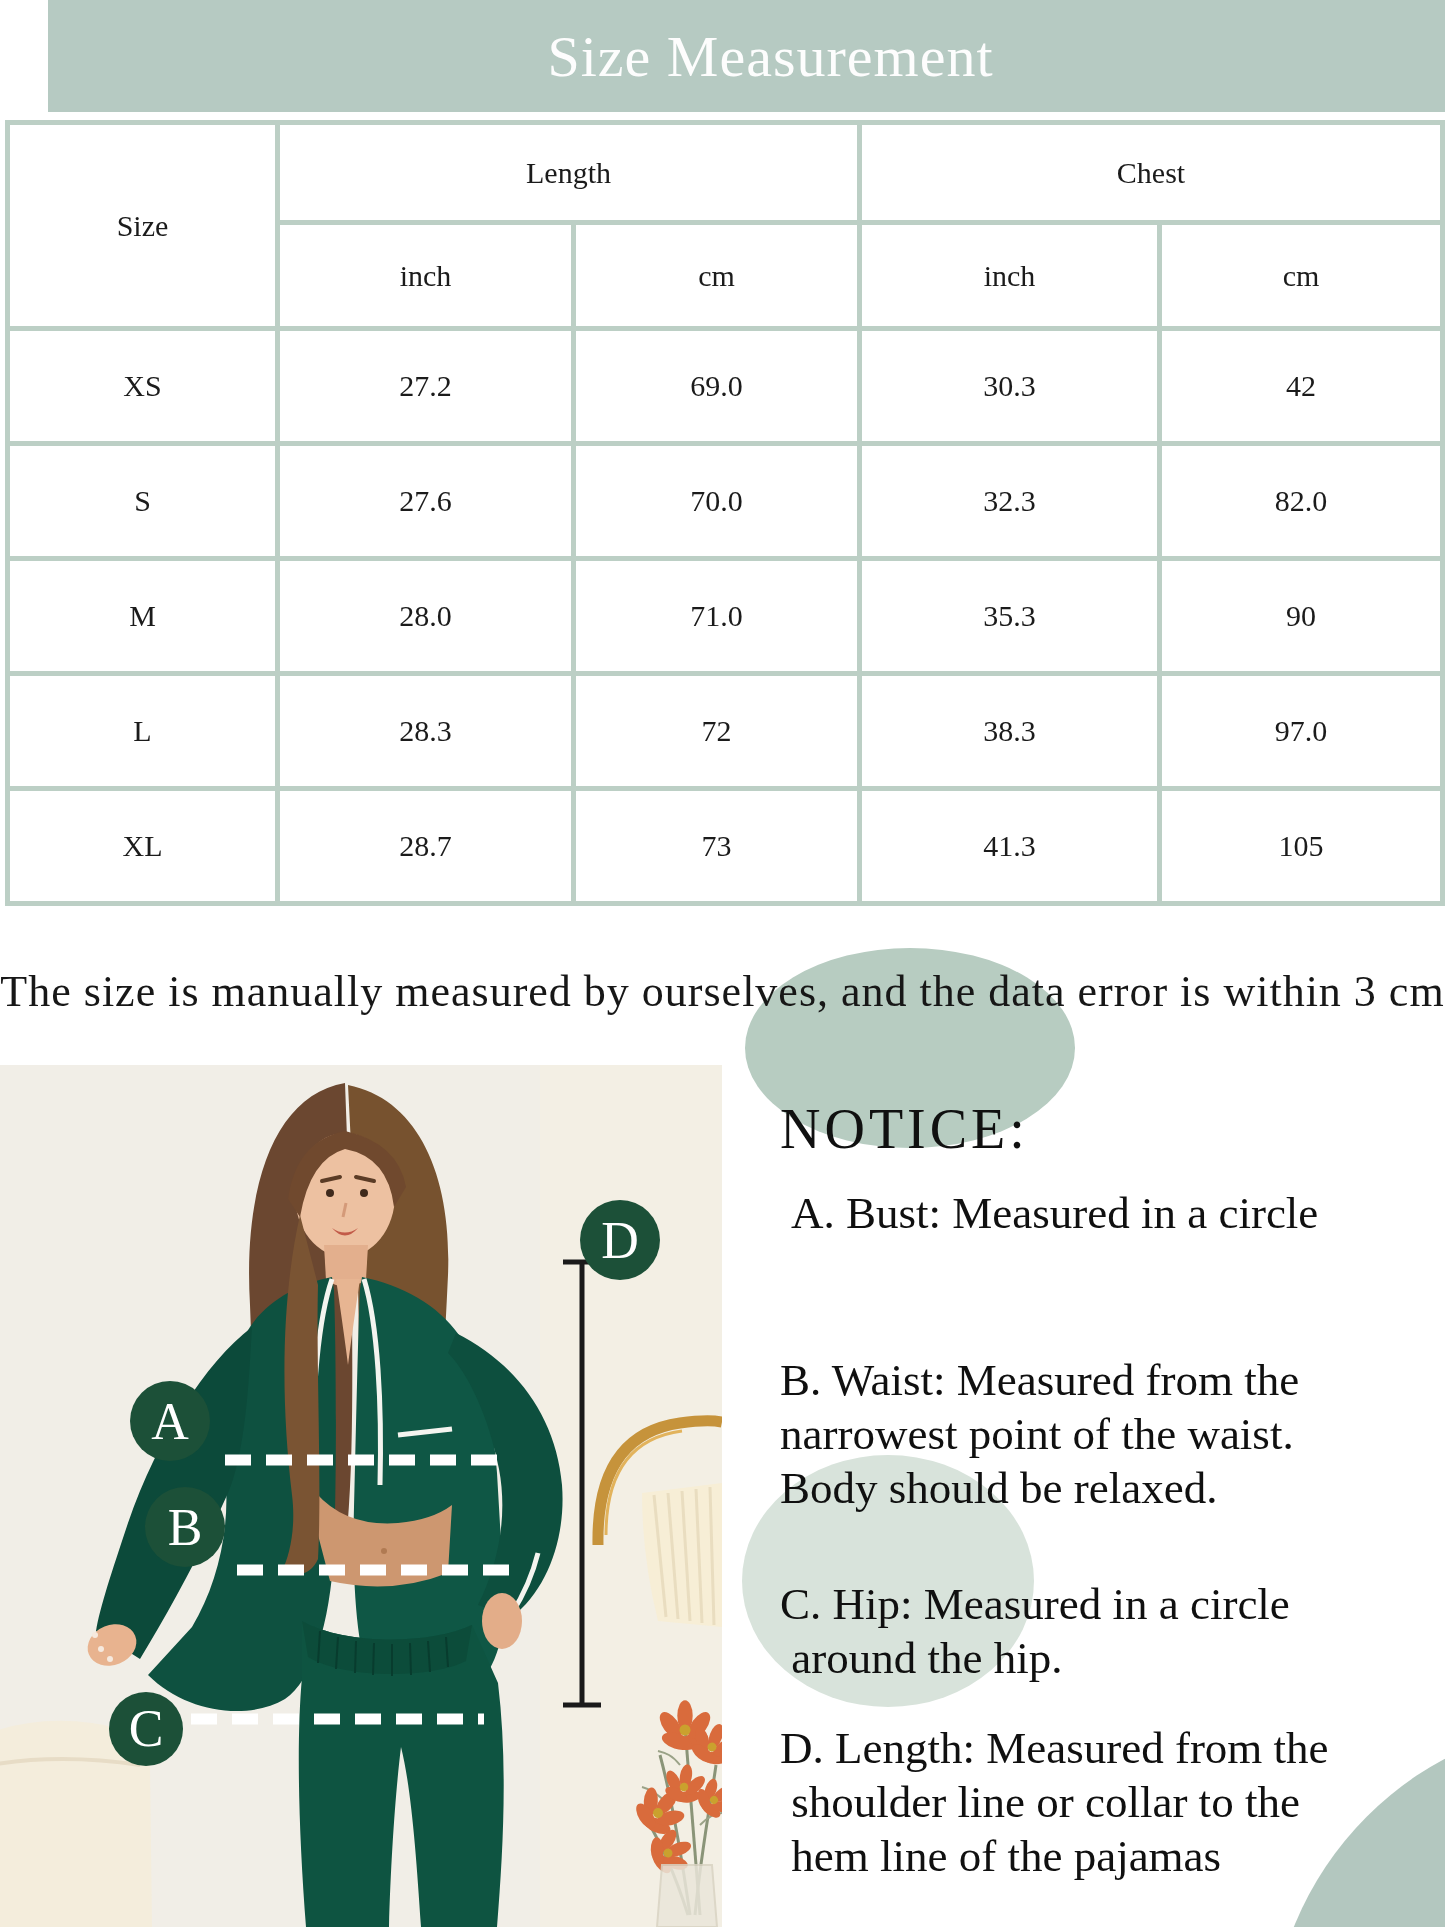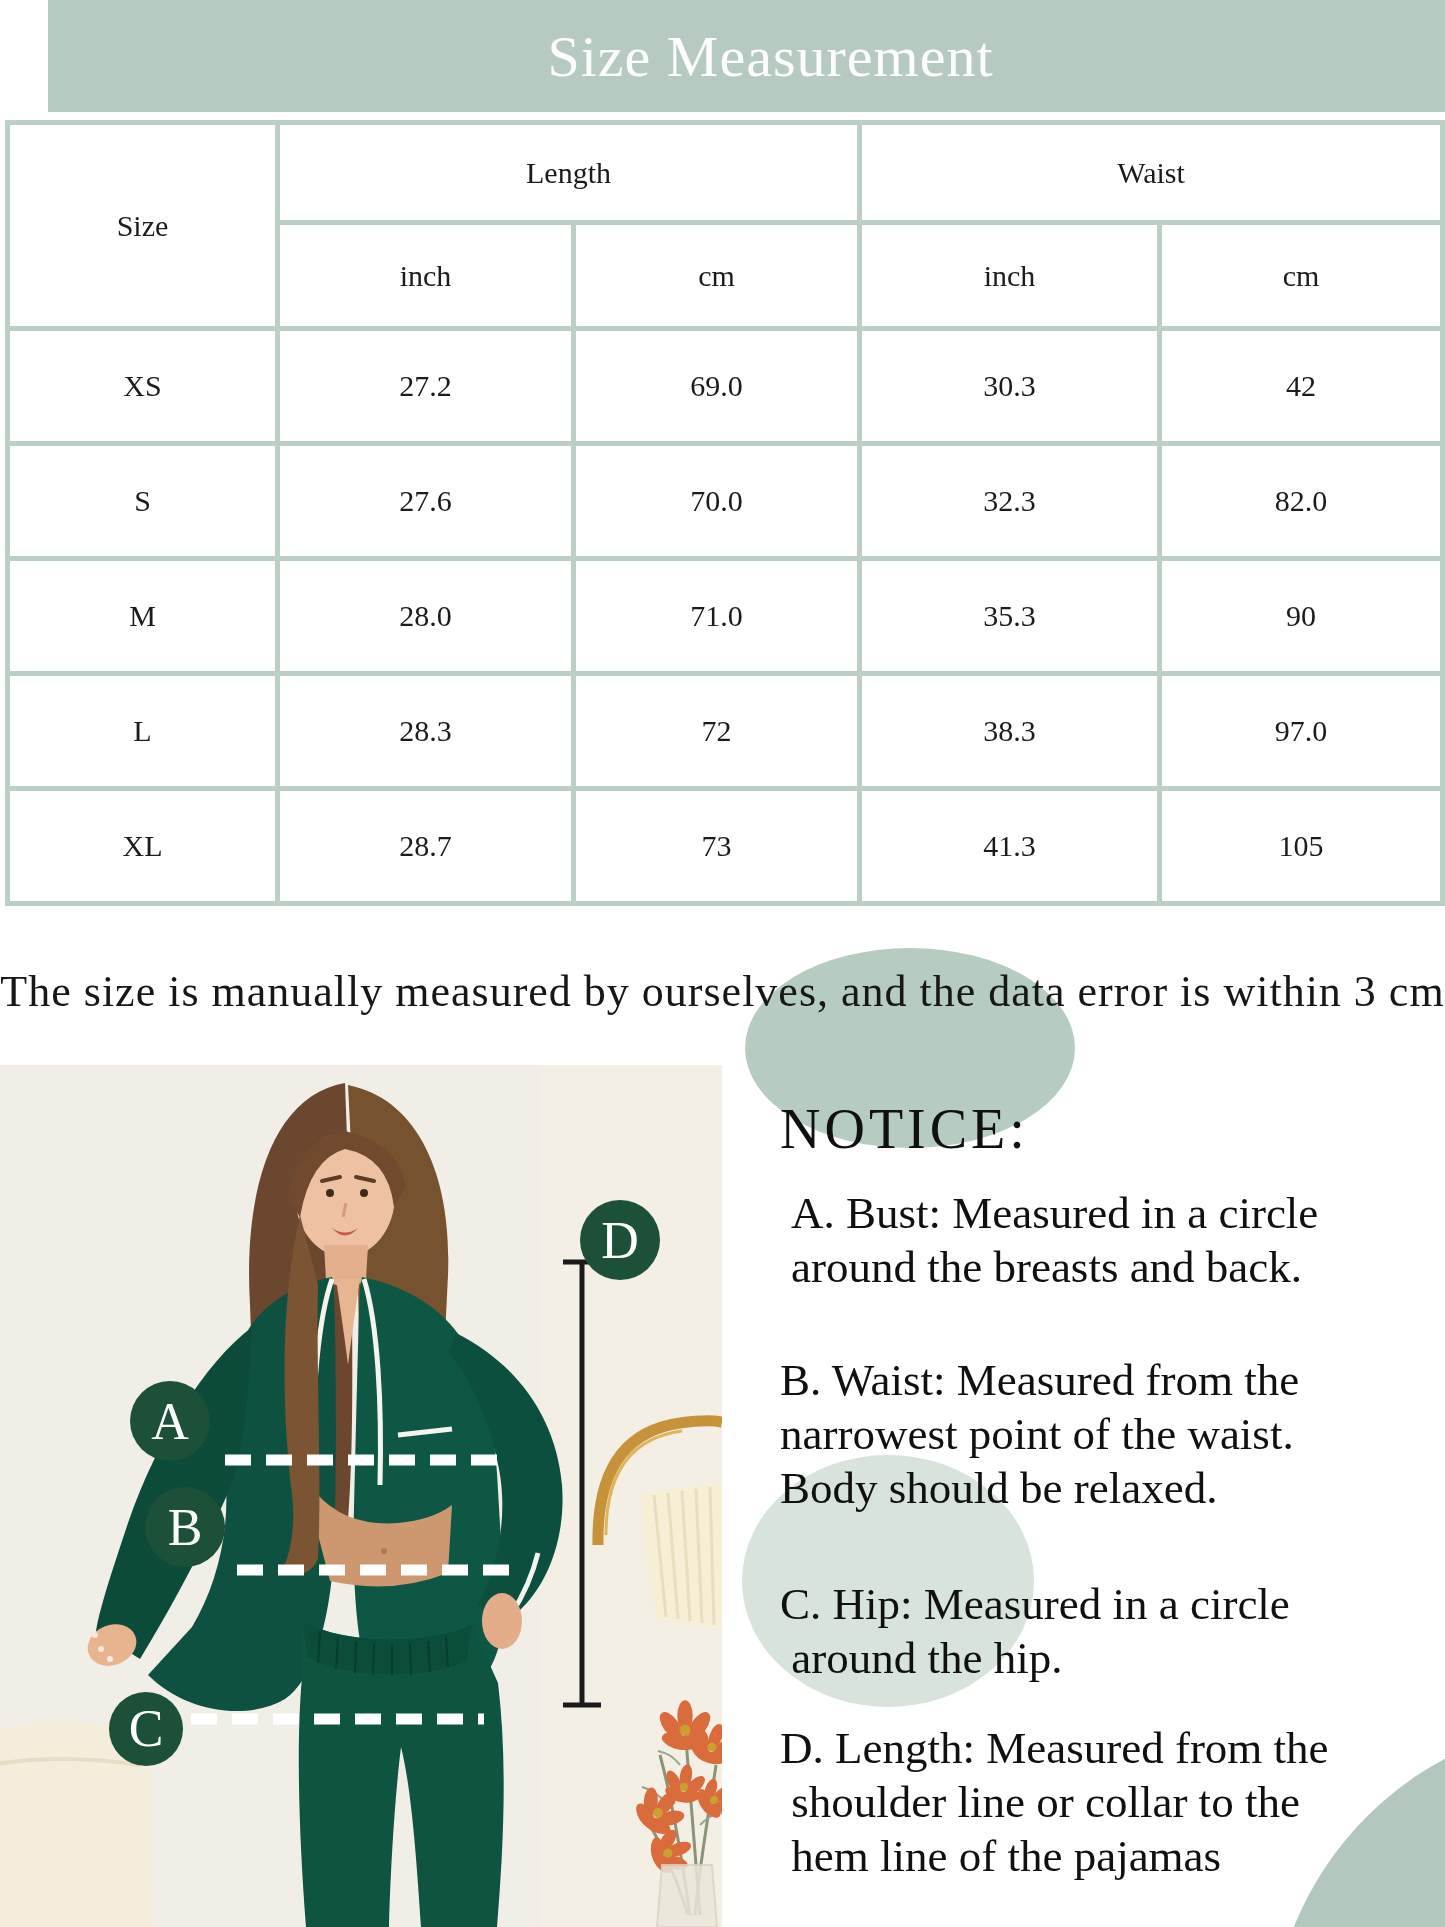--- a/index.html
+++ b/index.html
@@ -76,21 +76,21 @@
         <col style="width:270px">
           <col style="width:296px">
           <col style="width:286px">
           <col style="width:300px">
           <col style="width:283px">
       </colgroup>
       <tbody id="table-body">
         <tr class="group-row">
           <td rowspan="2">Size</td>
           <td colspan="2">Length</td>
-          <td colspan="2">Waist</td>
+          <td colspan="2">Chest</td>
         </tr>
         <tr class="unit-row">
           <td>inch</td>
           <td>cm</td>
           <td>inch</td>
           <td>cm</td>
         </tr>
       <tr class="data-row">
             <td>XS</td>
             <td>27.2</td>
@@ -265,21 +265,20 @@
           </g>
         </g>
       </svg>
     </div>
 
     <div class="notice">
       <h2 class="notice-heading">NOTICE:</h2>
       <div id="notice-items">
           <div class="notice-item">
             <div>A. Bust: Measured in a circle</div>
-            <div>around the breasts and back.</div>
           </div>
           <div class="notice-item">
             <div>B. Waist: Measured from the</div>
             <div>narrowest point of the waist.</div>
             <div>Body should be relaxed.</div>
           </div>
           <div class="notice-item">
             <div>C. Hip: Measured in a circle</div>
             <div> around the hip.</div>
           </div>

